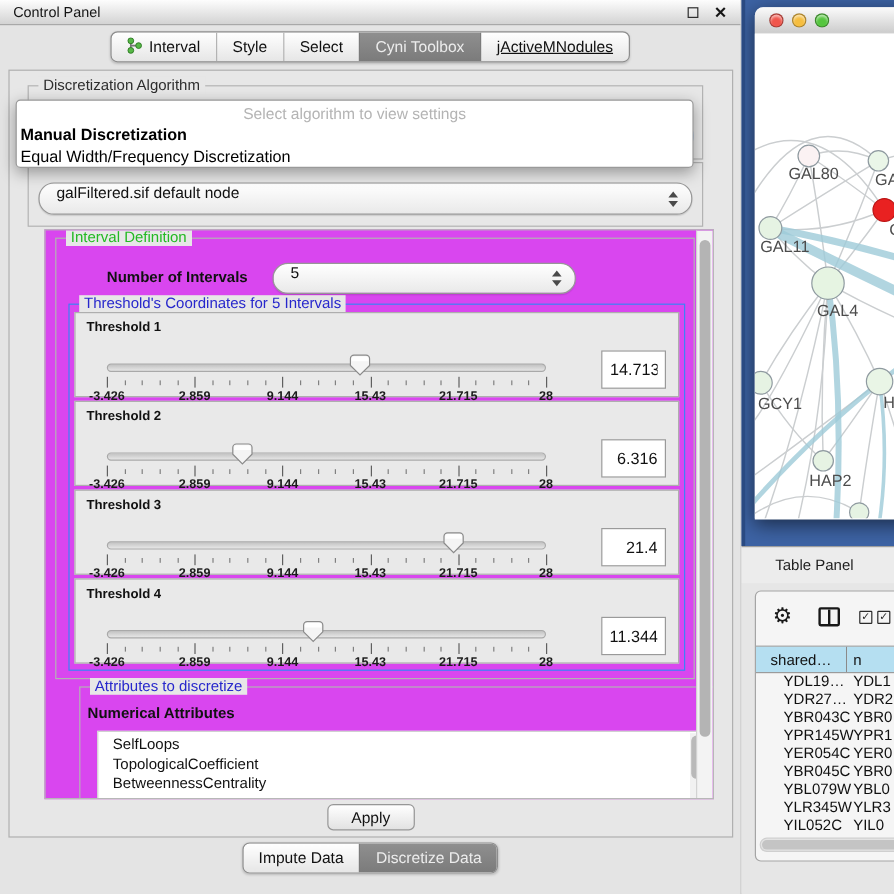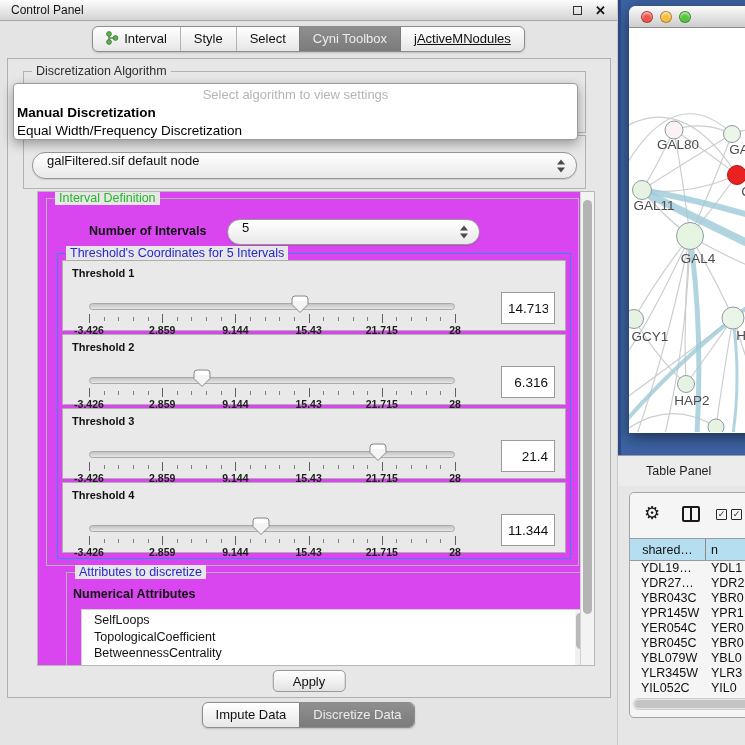--- a/index.html
+++ b/index.html
@@ -92,21 +92,21 @@
   #gear-ic { position:absolute; left:14px; top:11px; font-size:18px; color:#181818; line-height:1; }
   #split-ic { position:absolute; left:52px; top:13px; width:18px; height:16px; border:2px solid #181818; border-radius:2px; }
   #split-ic::after { content:""; position:absolute; left:50%; top:0; bottom:0; width:2px; background:#181818; transform:translateX(-50%); }
   .cb-ic { position:absolute; top:16px; width:11px; height:11px; border:1.5px solid #2a2a2a; border-radius:1px; font-size:9px; line-height:9px; text-align:center; color:#2a2a2a; }
   #cb1 { left:86px; } #cb2 { left:101px; }
   #tp-header { display:flex; height:23px; border-top:1px solid #9b9b9b; border-bottom:1px solid #9b9b9b; font-size:12.5px; color:#111; }
   #tp-header .hc1 { width:76px; background:#b5dff1; border-right:1px solid #8a8a8a; text-align:center; line-height:22px; }
   #tp-header .hc2 { flex:1; background:#b5dff1; padding-left:5px; line-height:22px; }
   #tp-rows { font-size:12.5px; color:#101010; }
   .tp-row { display:flex; line-height:15px; height:15px; }
-  .tp-row .c1 { width:76px; padding-left:11px; }
+  .tp-row .c1 { width:76px; padding-left:23px; }
   .tp-row .c2 { flex:1; padding-left:5px; }
   #hscrollbar { position:absolute; left:3px; right:3px; bottom:7px; height:12px; border-radius:6px; background:#e3e3e3; border:1px solid #cfcfcf; }
   #hscroll-thumb { position:absolute; left:1px; right:4px; top:1px; bottom:1px; border-radius:5px; background:#c4c4c4; }
 </style>
 </head>
 <body>
 
 <div id="root">
 
   <section id="left-panel">

